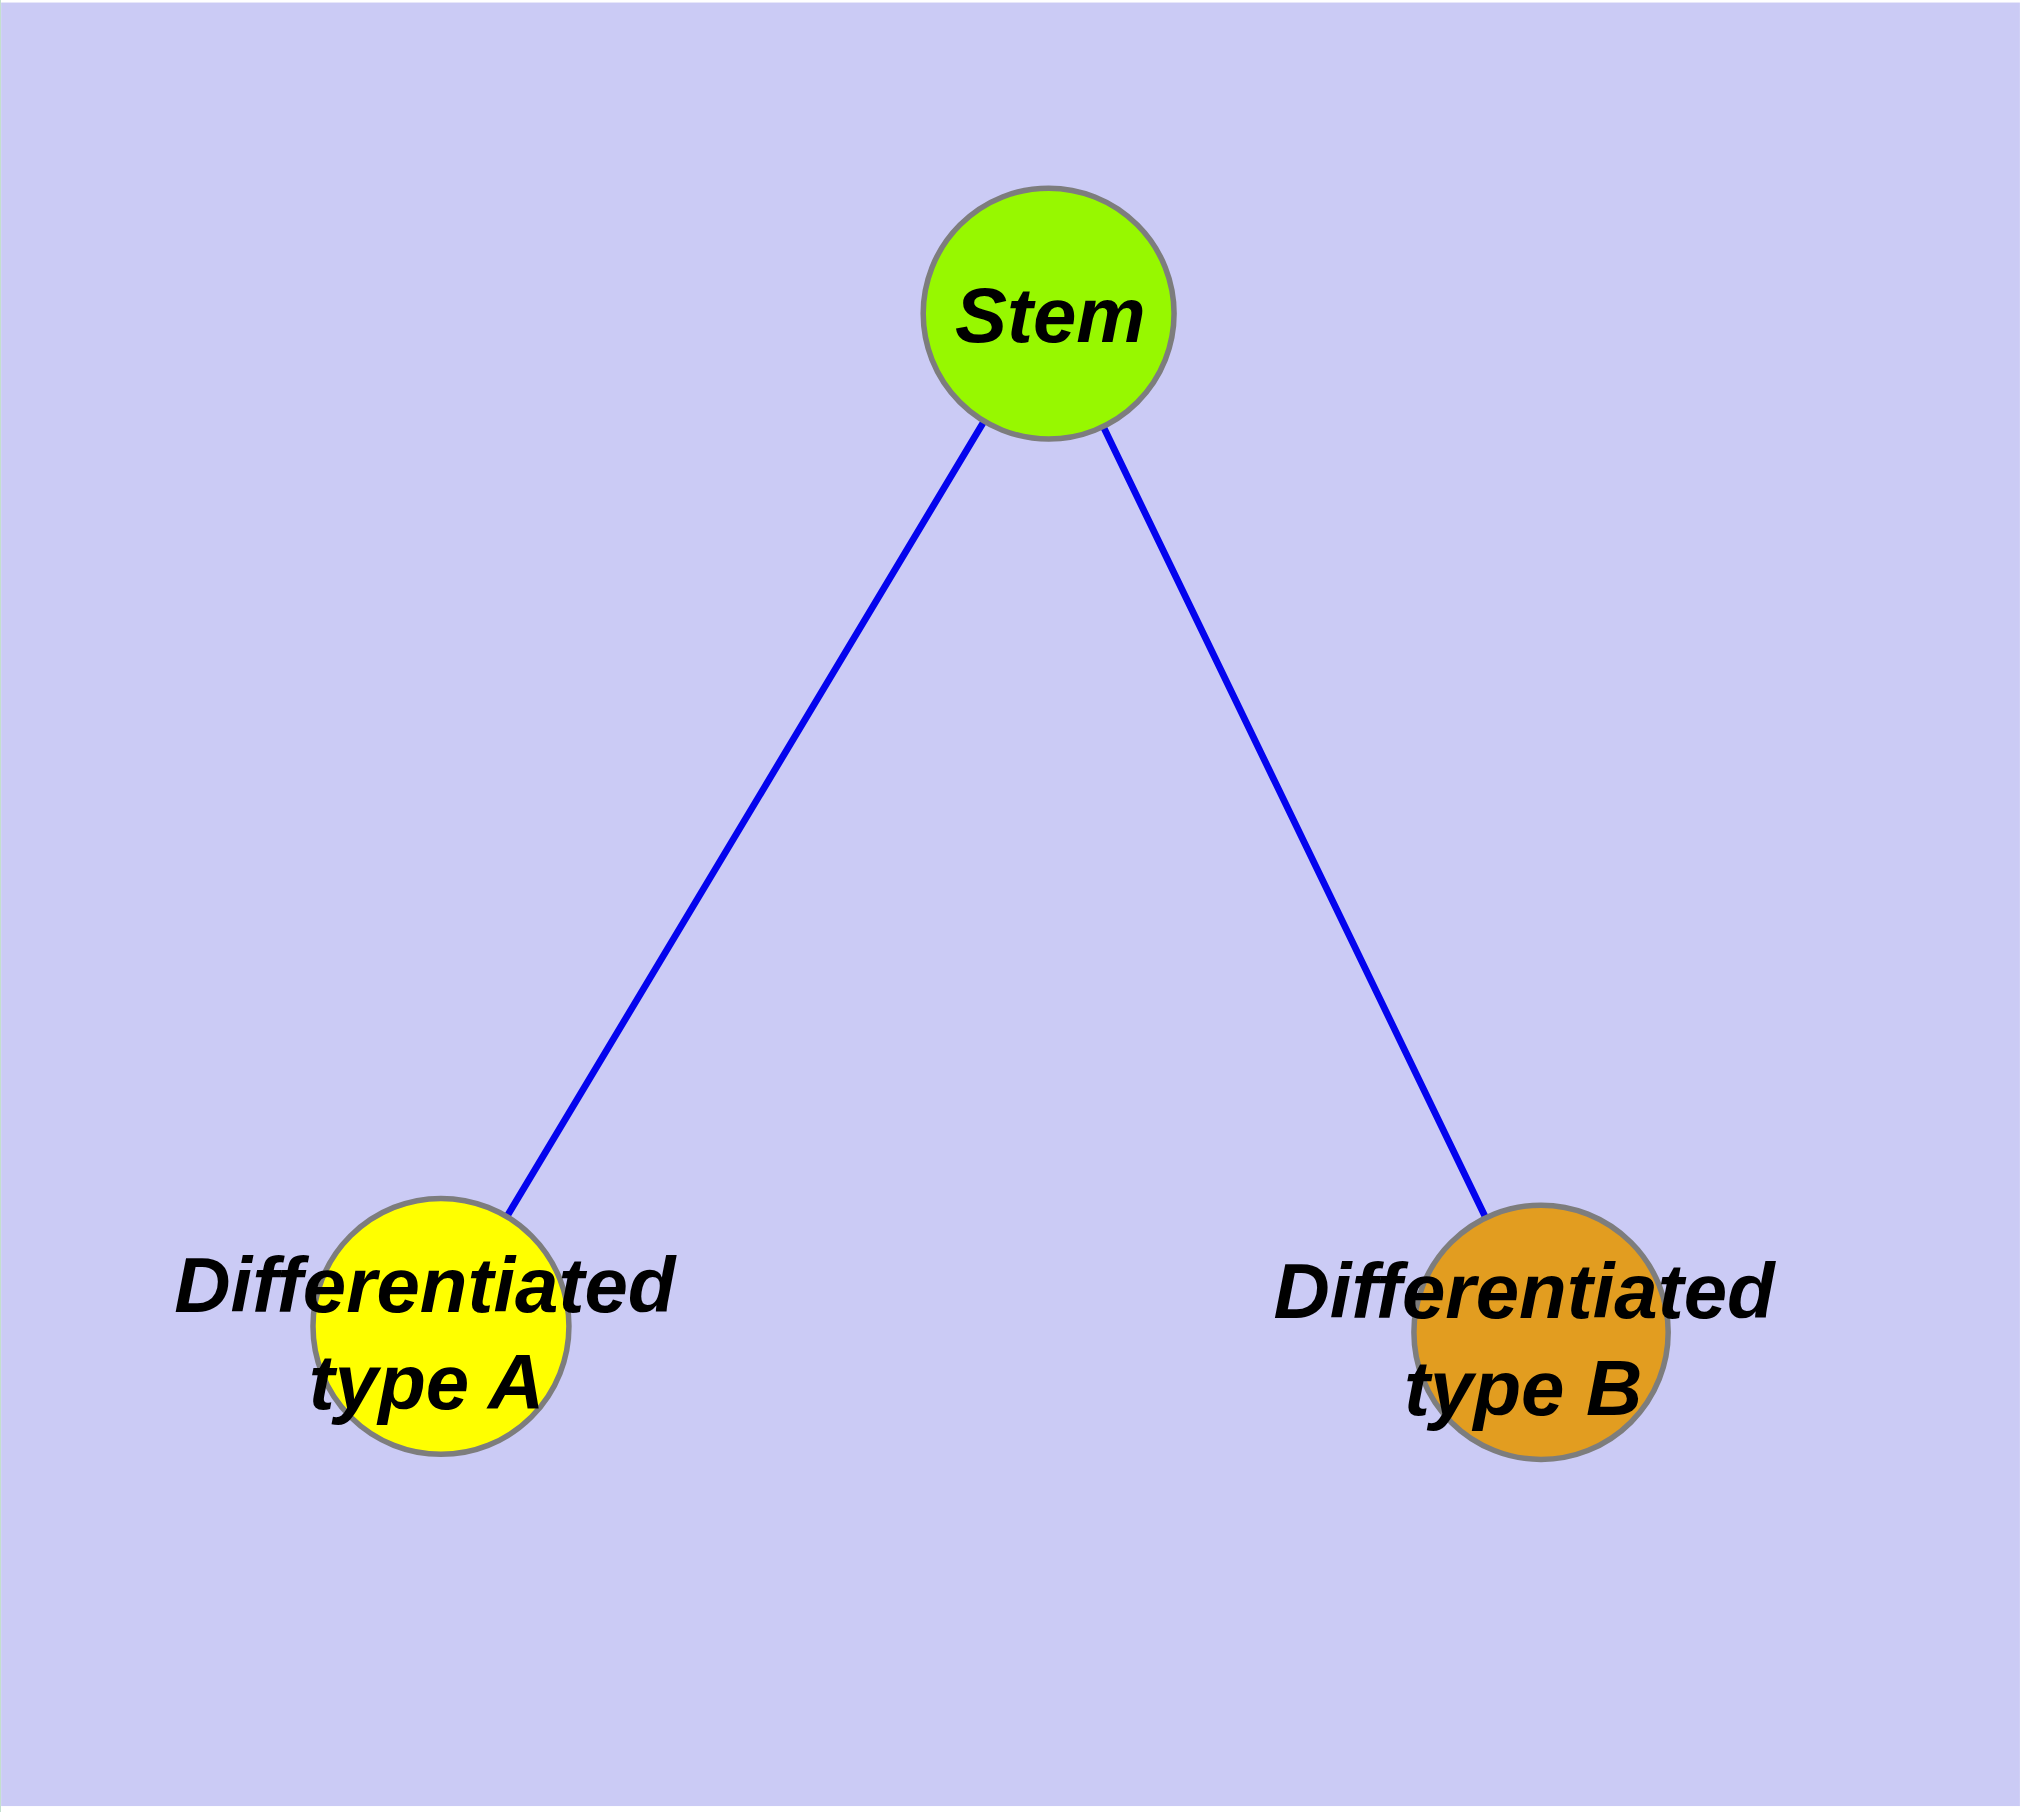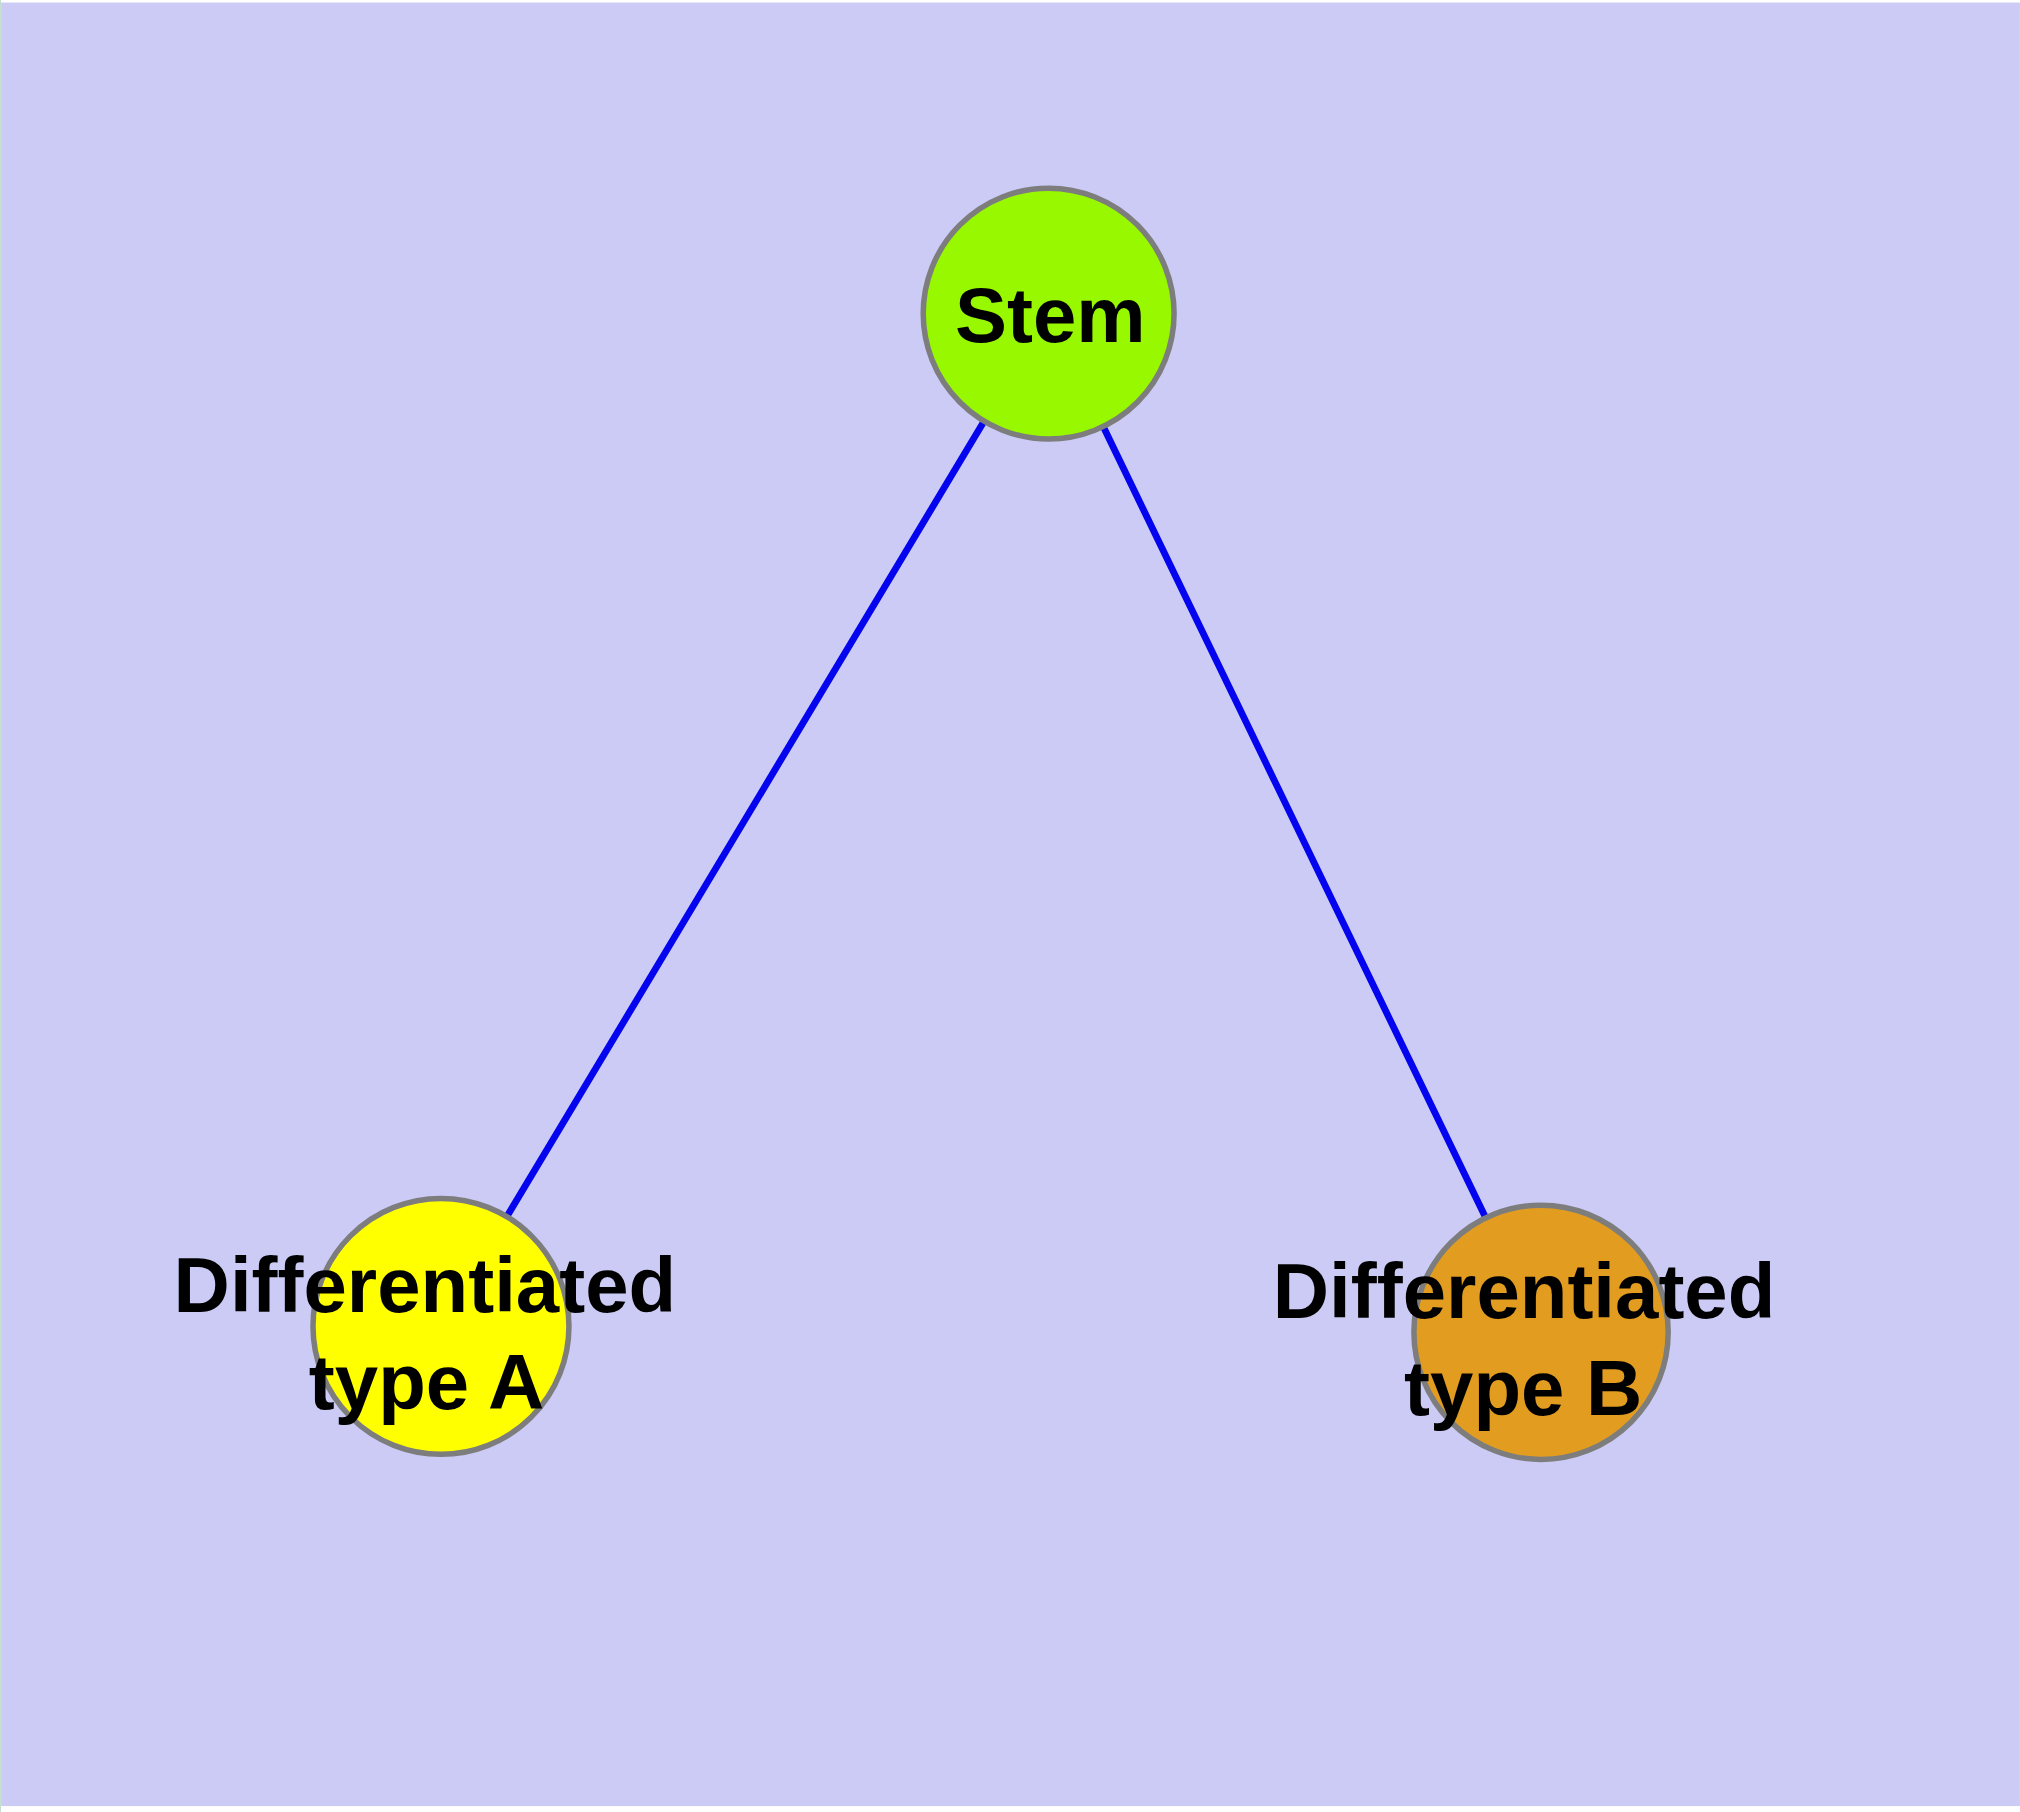--- a/index.html
+++ b/index.html
@@ -6,20 +6,21 @@
     margin: 0;
     padding: 0;
     background: #ffffff;
   }
   .canvas {
     width: 2021px;
     height: 1812px;
     position: relative;
     background: #15803d;
     overflow: hidden;
+    font-style: italic;
   }
   .canvas svg {
     display: block;
     width: 100%;
     height: 100%;
   }
   .node-label {
     font-family: "Liberation Sans", sans-serif;
     font-weight: bold;
     font-size: 92px;

